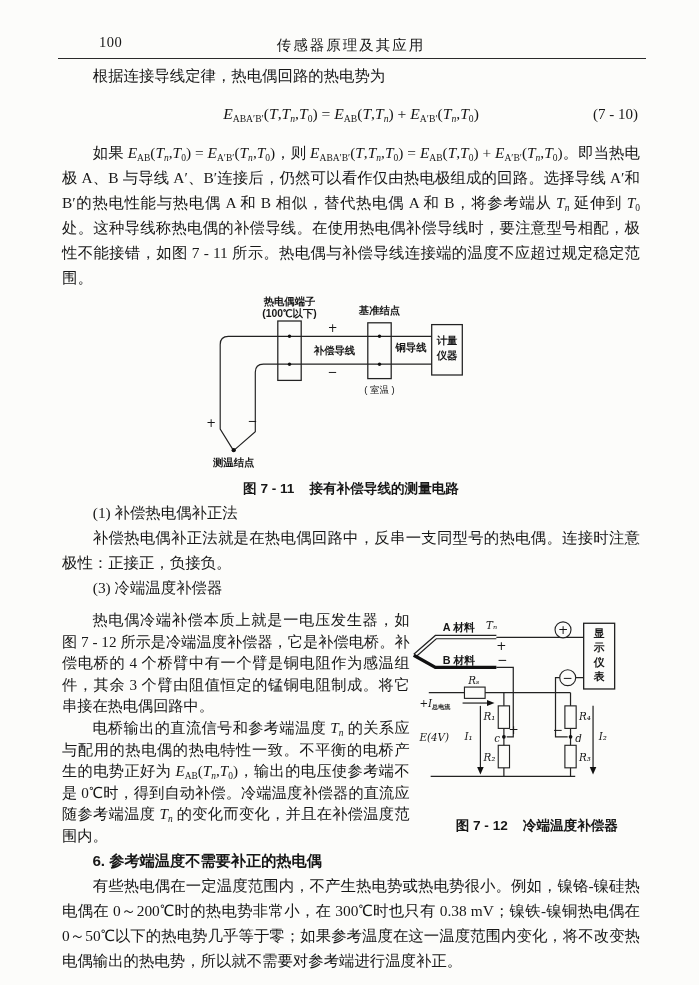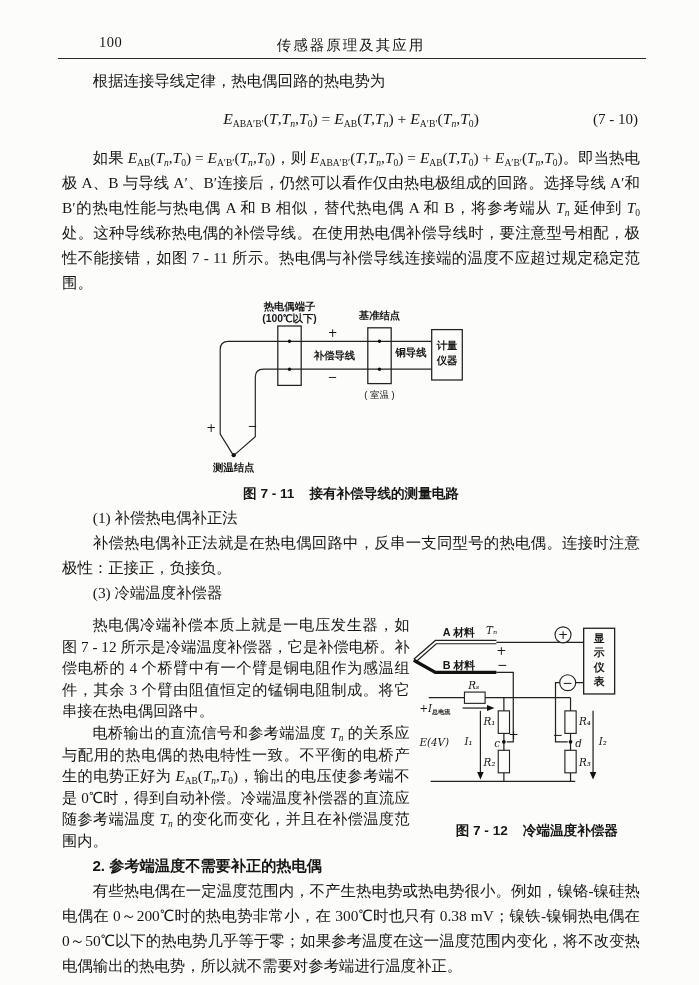--- a/index.html
+++ b/index.html
@@ -8,21 +8,21 @@
     background:#fcfcfa; color:#171717; box-sizing:border-box;
     padding:30px 59px 0 62px;
     font-family:"Liberation Serif", serif;
   }
   header { position:relative; height:24px; }
   .page-number { position:absolute; left:37px; top:4px; font-size:14.5px; letter-spacing:.5px; }
   .header-title { position:absolute; left:0; right:0; top:6px; text-align:center; font-size:14.5px; letter-spacing:2px; }
   .header-rule { border:none; border-top:1.6px solid #2a2a2a; margin:4px -6px 0 -4px; }
 
   p { margin:0; font-size:15.4px; line-height:25px; text-align:justify; text-indent:2em; }
-  p.first { margin-top:9px;font-family:Liberation Serif, serif; }
+  p.first { margin-top:4px;font-family:Liberation Serif, serif; }
   i { font-style:italic; }
   sub { font-size:0.62em; vertical-align:-0.28em; line-height:0; }
 
   .equation-row { position:relative; text-align:center; font-size:15.6px; line-height:26px; margin:13px 0; }
   .eq { font-style:normal; }
   .eq-num { position:absolute; right:2px; top:0; font-size:15px; }
 
   figure { margin:0; }
   .fig11 { margin:4px 0 1px 52px; width:450px; text-align:center; }
   .figcap { margin-top:1px; font-family:"Liberation Sans", sans-serif; font-weight:bold; font-size:13.6px; text-align:center; line-height:20px; }
@@ -182,17 +182,17 @@
             <text class="mvar" x="176" y="138">d</text>
             <text class="sign" x="163" y="130" font-size="11" text-anchor="end">−</text>
           </g>
         </svg>
         <figcaption class="figcap">
           <span class="cap-prefix">图 7 - 12</span><span>冷端温度补偿器</span>
         </figcaption>
       </figure>
     </div>
 
-    <p class="heading4">2. 参考端温度不需要补正的热电偶</p>
+    <p class="heading4">6. 参考端温度不需要补正的热电偶</p>
     <p>有些热电偶在一定温度范围内，不产生热电势或热电势很小。例如，镍铬-镍硅热电偶在 0～200℃时的热电势非常小，在 300℃时也只有 0.38 mV；镍铁-镍铜热电偶在 0～50℃以下的热电势几乎等于零；如果参考温度在这一温度范围内变化，将不改变热电偶输出的热电势，所以就不需要对参考端进行温度补正。</p>
 
   </main>
 </div>
 
 </body></html>

